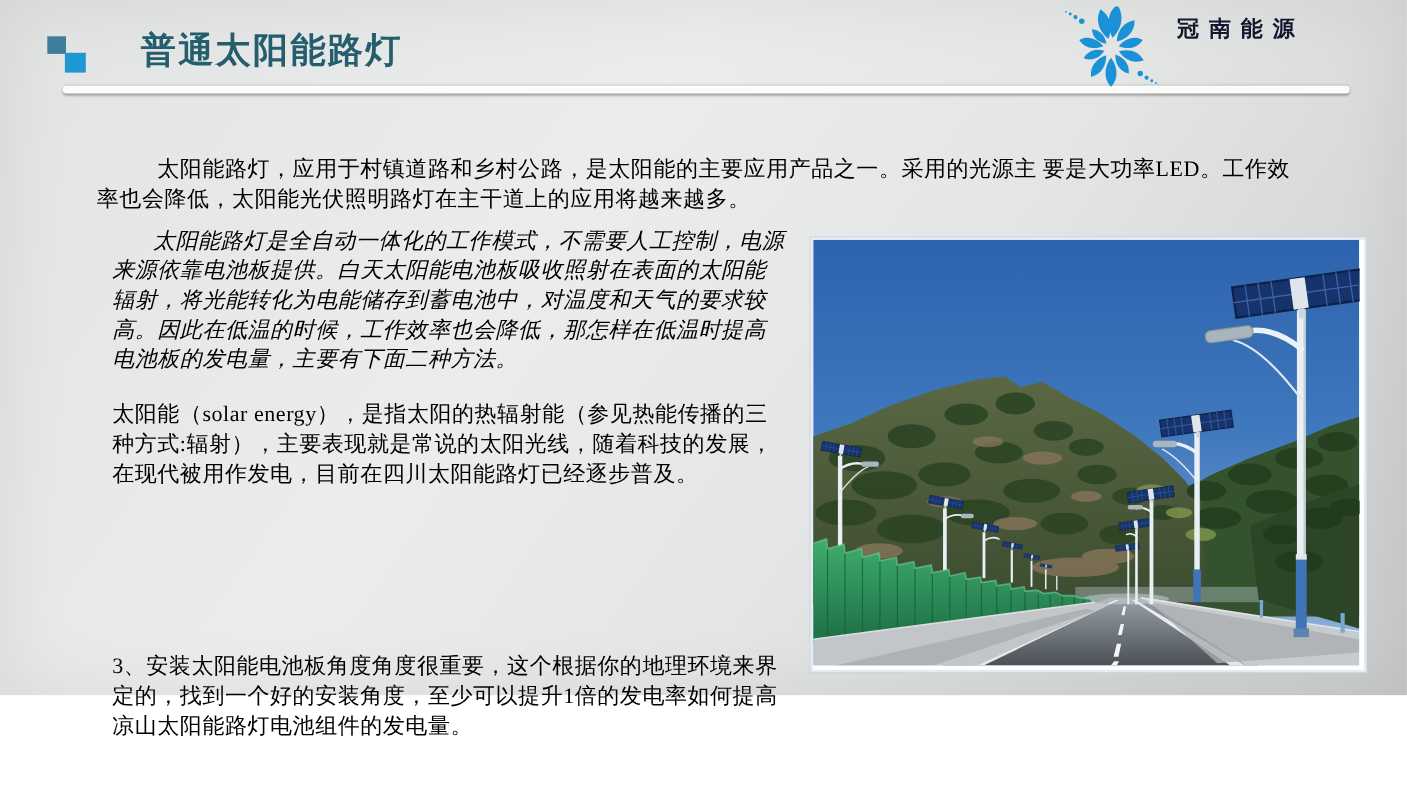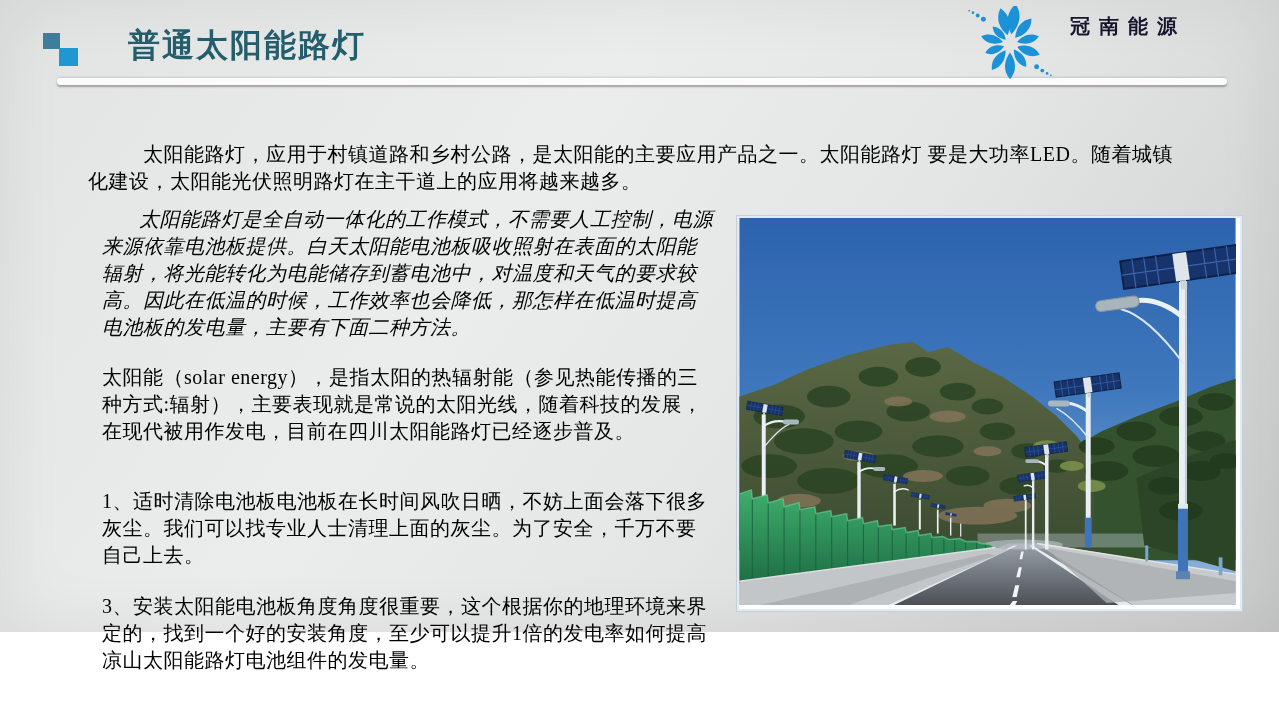--- a/index.html
+++ b/index.html
@@ -76,24 +76,23 @@
           <circle cx="84" cy="68" r="2"></circle>
         <circle cx="89" cy="71" r="1.4"></circle>
           <circle cx="93" cy="73" r="0.9"></circle>
       </g>
     </svg>
     <div class="logo-text">
       <div class="logo-company">冠南能源</div>
     </div>
   </div>
 
-  <div class="para p-intro">太阳能路灯，应用于村镇道路和乡村公路，是太阳能的主要应用产品之一。太阳能路灯 要是大功率LED。随着城镇化建设，太阳能光伏照明路灯在主干道上的应用将越来越多。</div>
+  <div class="para p-intro">太阳能路灯，应用于村镇道路和乡村公路，是太阳能的主要应用产品之一。采用的光源主 要是大功率LED。工作效率也会降低，太阳能光伏照明路灯在主干道上的应用将越来越多。</div>
   <div class="para p-col p-2">太阳能路灯是全自动一体化的工作模式，不需要人工控制，电源来源依靠电池板提供。白天太阳能电池板吸收照射在表面的太阳能辐射，将光能转化为电能储存到蓄电池中，对温度和天气的要求较高。因此在低温的时候，工作效率也会降低，那怎样在低温时提高电池板的发电量，主要有下面二种方法。</div>
   <div class="para p-col p-3">太阳能（solar energy），是指太阳的热辐射能（参见热能传播的三种方式:辐射），主要表现就是常说的太阳光线，随着科技的发展，在现代被用作发电，目前在四川太阳能路灯已经逐步普及。</div>
-  <div class="para p-col p-4">1、适时清除电池板电池板在长时间风吹日晒，不妨上面会落下很多灰尘。我们可以找专业人士清理上面的灰尘。为了安全，千万不要自己上去。</div>
   <div class="para p-col p-5">3、安装太阳能电池板角度角度很重要，这个根据你的地理环境来界定的，找到一个好的安装角度，至少可以提升1倍的发电率如何提高凉山太阳能路灯电池组件的发电量。</div>
 
   <div class="photo-frame">
     <svg width="497" height="387" viewBox="0 0 500 390" xmlns="http://www.w3.org/2000/svg">
       <defs>
         <linearGradient id="sky" x1="0" y1="0" x2="0" y2="1">
           <stop offset="0" stop-color="#2d63ae"></stop>
             <stop offset="0.45" stop-color="#3f78bd"></stop>
           <stop offset="0.8" stop-color="#6f9cd0"></stop>
             <stop offset="1" stop-color="#9dbede"></stop>

